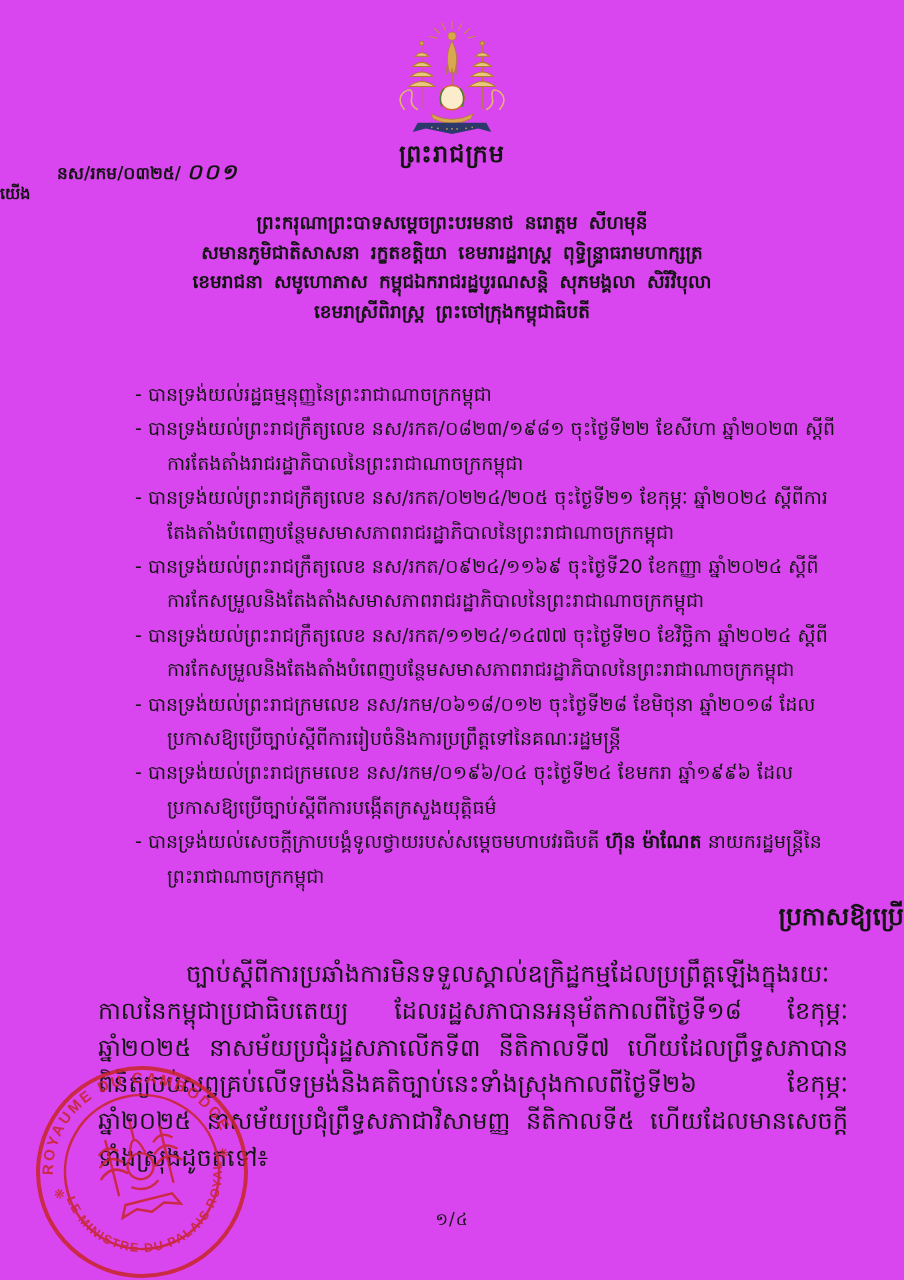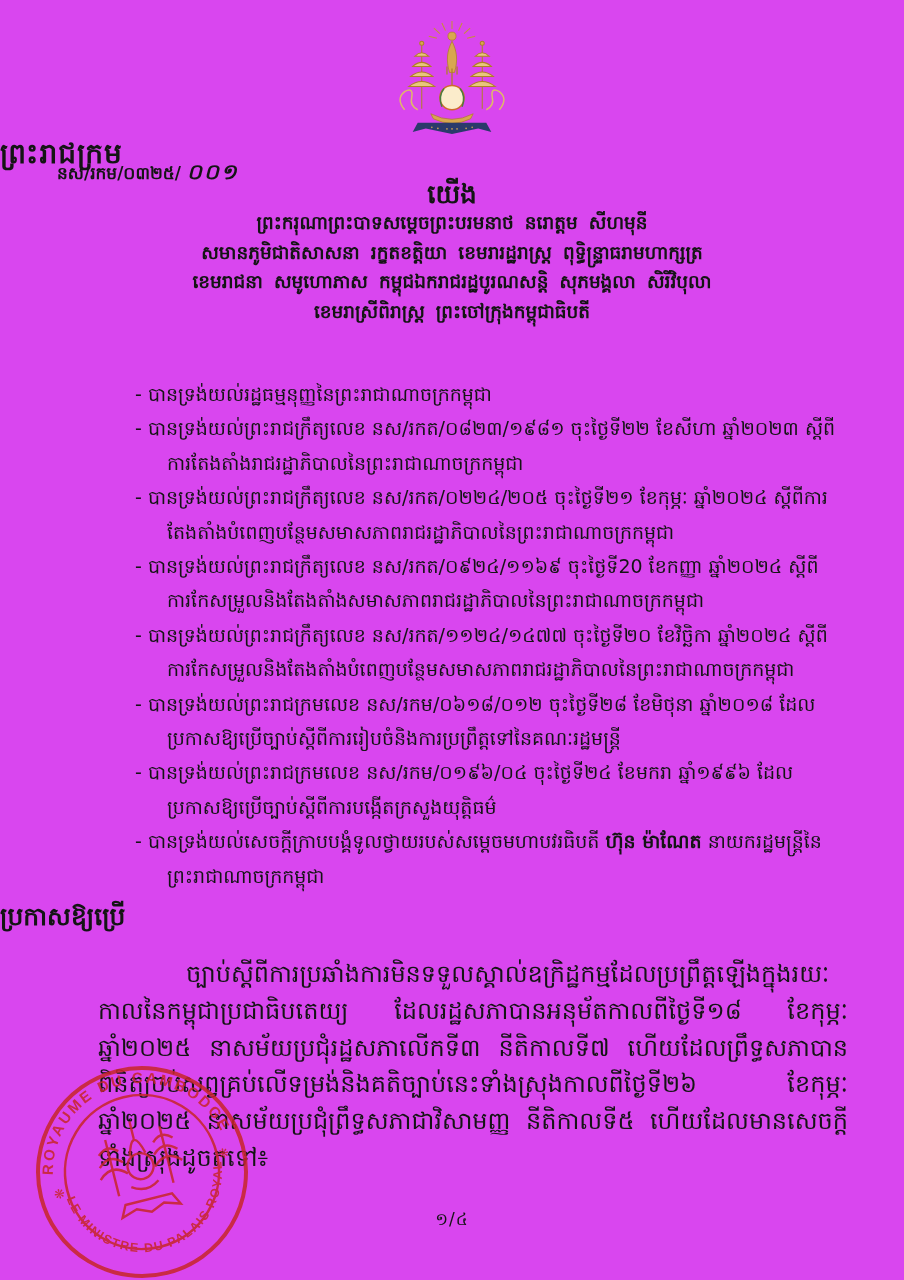--- a/index.html
+++ b/index.html
@@ -12,26 +12,26 @@
     font-family:"DejaVu Sans", sans-serif;
     color:#141414;
     overflow:hidden;
   }
   .emblem {
     position:absolute; top:18px; left:50%; transform:translateX(-50%);
     width:178px; height:126px;
   }
   .doc-title {
     position:absolute; top:134px; left:0; width:100%;
-    text-align:left; font-weight:bold; font-size:28px; line-height:40px;
+    text-align:center; font-weight:bold; font-size:24px; line-height:40px;
     letter-spacing:1px;
   }
   .doc-we {
     position:absolute; top:177px; left:0; width:100%;
-    text-align:center; font-weight:bold; font-size:26px; line-height:34px;
+    font-weight:bold; font-size:16px; line-height:34px;
   }
   .reference {
     position:absolute; top:158px; left:57px;
     font-weight:bold; font-size:17px; white-space:nowrap;
   }
   .reference .handwritten {
     font-style:italic; font-size:21px; font-weight:bold;
     letter-spacing:2px; padding-left:6px;
   }
   .royal-titles {
@@ -43,21 +43,21 @@
     font-size:19px; line-height:34.4px;
     list-style:none;
   }
   .preamble li {
     padding-left:32px; text-indent:-32px;
     text-align:left;
   }
   .preamble .seg-bold { font-weight:bold; }
   .promulgation-heading {
     position:absolute; top:901px; left:0; width:100%;
-    text-align:left; font-weight:bold; font-size:25px;
+    text-align:right; font-weight:bold; font-size:25px;
   }
   .body-par {
     position:absolute; top:956px; left:62px; right:56px;
     font-size:24px; line-height:36.8px;
     text-indent:88px; text-align:justify;margin-left:36px;
   }
   .stamp {
     position:absolute; left:32px; top:1062px;
     width:220px; height:220px;
     transform:rotate(-14deg);

